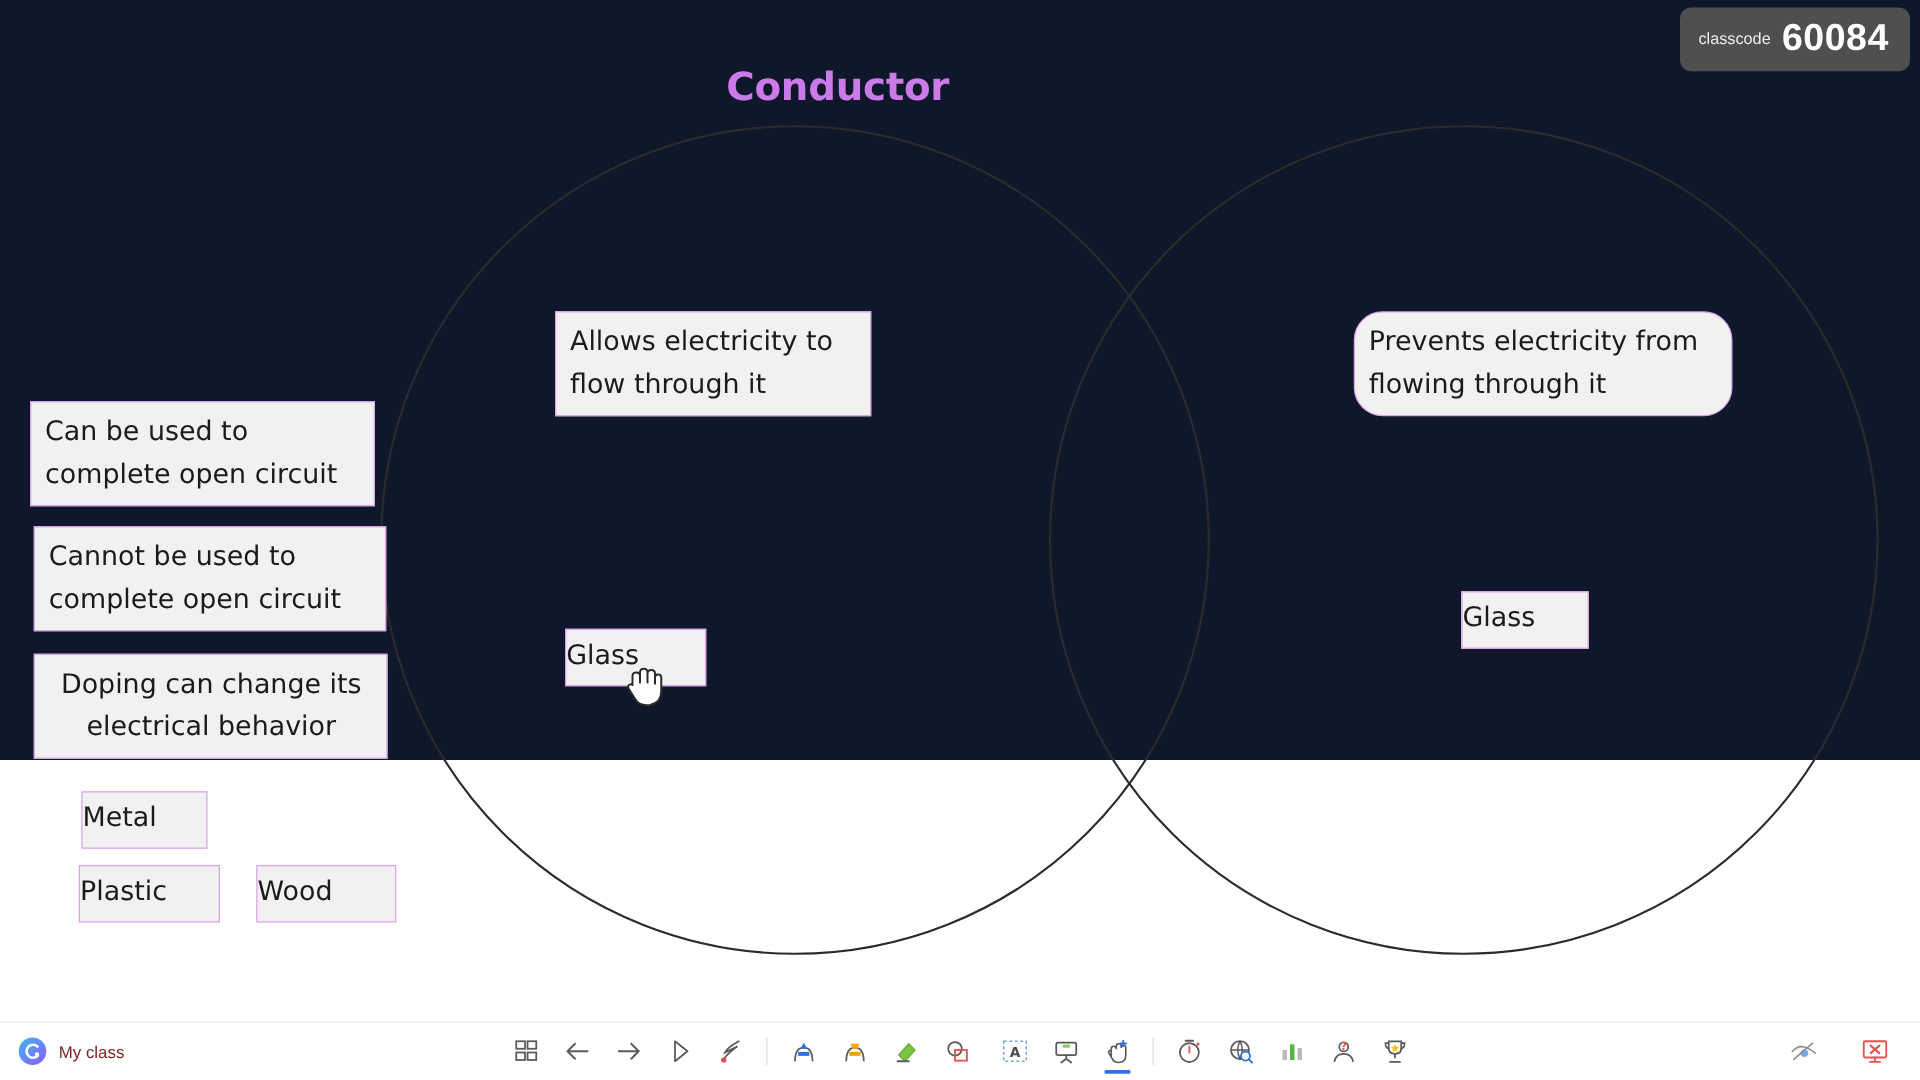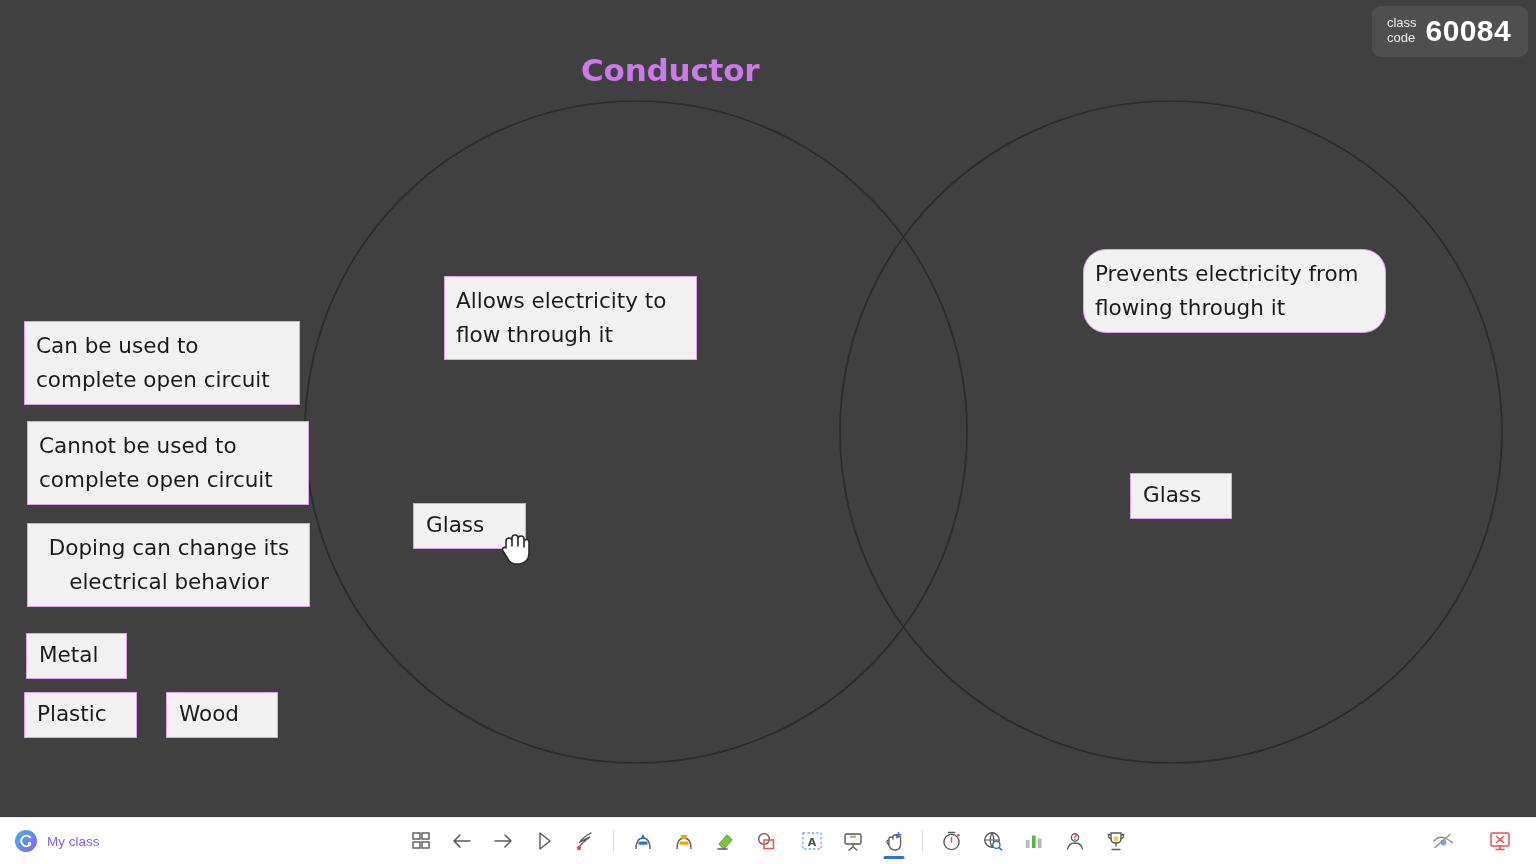--- a/index.html
+++ b/index.html
@@ -14,22 +14,22 @@
     overflow: hidden;
     font-family: "Liberation Sans", sans-serif;
     -webkit-font-smoothing: antialiased;
   }
 
   
   #slide-canvas {
     position: absolute;
     left: 0; top: 0;
     width: 1536px;
-    height: 818px;
-    background: #404040;
+    height: 608px;
+    background: #0f172a;
   }
 
   #venn-svg {
     position: absolute;
     left: 0; top: 0;
     width: 1536px;
     height: 818px;
   }
 
   
@@ -53,21 +53,22 @@
     border: 1.6px solid #dda3ea;
     color: #1b1b1b;
     font-family: "DejaVu Sans", sans-serif;
     font-size: 21.5px;
     line-height: 1.56;
     padding: 7px 10px 8px 11px;
     white-space: pre-line;
   }
   .card.small {
     line-height: 1.25;
-    padding: 8px 12px 9px 12px;
+    padding: 8px 12px 9px 0;
+    margin-left: 39px;
   }
 
   
   #drag-cursor {
     position: absolute;
     left: 498px;
     top: 528px;
     width: 36px;
     height: 40px;
     pointer-events: none;
@@ -81,21 +82,21 @@
     background: #4f4f4f;
     border-radius: 9px;
     padding: 8px 17px 9px 15px;
     display: flex;
     align-items: center;
     gap: 9px;
     color: #ffffff;
   }
   #class-code-labels {
     display: flex;
-    flex-direction: column;
+    flex-direction: row;
     font-family: "Liberation Sans", sans-serif;
     font-size: 13px;
     line-height: 1.14;
     font-weight: 500;
     color: #ededed;
   }
   #class-code-value {
     font-family: "Liberation Sans", sans-serif;
     font-weight: bold;
     font-size: 30px;
@@ -116,21 +117,21 @@
   }
   #toolbar-left {
     position: absolute;
     left: 14px;
     display: flex;
     align-items: center;
     gap: 9px;
   }
   #my-class-label {
     font-size: 13.5px;
-    color: #8b5cf6;
+    color: #7f1d1d;
     font-family: "Liberation Sans", sans-serif;
   }
   #toolbar-center {
     position: absolute;
     left: 50%;
     transform: translateX(-50%);
     display: flex;
     align-items: center;
     gap: 0px;
   }
@@ -188,21 +189,21 @@
   <div class="card" style="left:27px; top:523px; width:283px;text-align:center;">Doping can change its
 electrical behavior</div>
 
   <div class="card small" style="left:26px; top:633px; width:101px;">Metal</div>
 
 
   <div class="card small" style="left:24px; top:692px; width:113px;">Plastic</div>
 
   <div class="card small" style="left:166px; top:692px; width:112px;">Wood</div>
 
-  <div class="card" style="left:444px; top:249px; width:253px;margin-top:27px;">Allows electricity to
+  <div class="card" style="left:444px; top:249px; width:253px;">Allows electricity to
 flow through it</div>
 
   <div class="card small" style="left:413px; top:503px; width:113px;">Glass</div>
 
   <div class="card" style="left:1083px; top:249px; width:303px;border-radius:23px;">Prevents electricity from
 flowing through it</div>
 
   <div class="card small" style="left:1130px; top:473px; width:102px;">Glass</div>
 
   <svg id="drag-cursor" viewBox="0 0 36 40" xmlns="http://www.w3.org/2000/svg">

